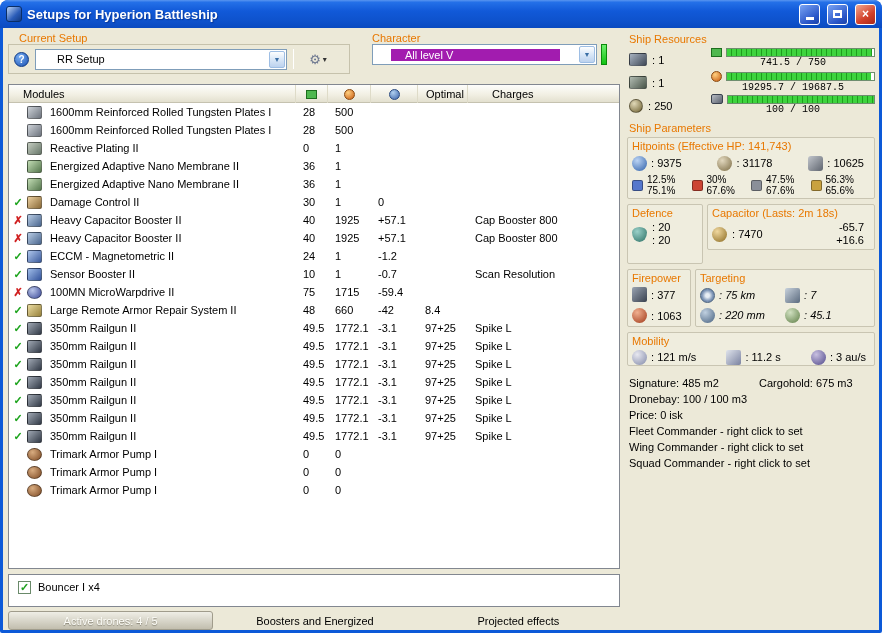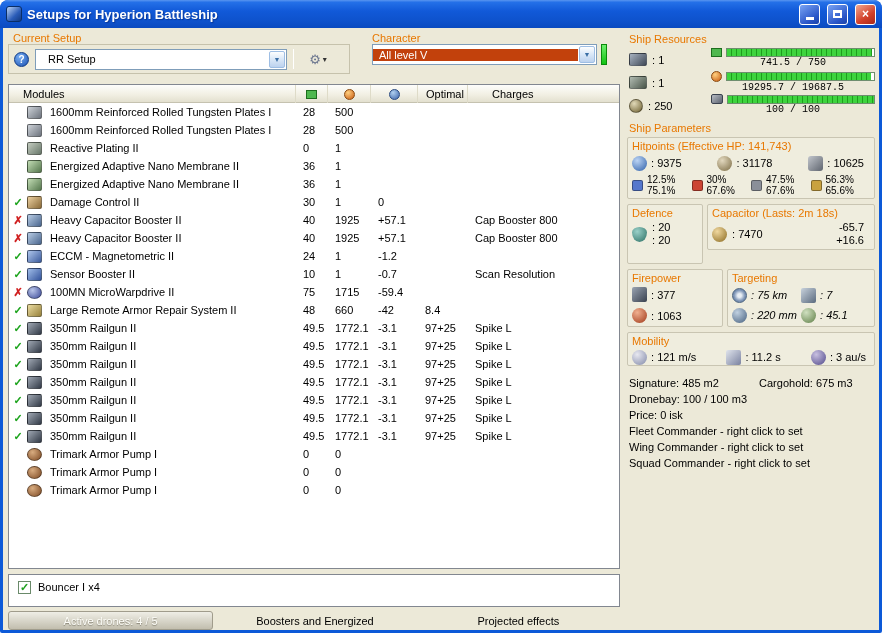--- a/index.html
+++ b/index.html
@@ -15,30 +15,30 @@
   .winbtn { width:21px; height:21px; border-radius:3px; border:1px solid #fff; color:#fff; font-weight:bold;
     display:flex; align-items:center; justify-content:center; font-size:12px; margin-left:2px; }
   .winbtn.minb,.winbtn.maxb { background:linear-gradient(145deg,#7AA4F4,#2A56C8 70%,#1A42A8); }
   .winbtn.closeb { background:linear-gradient(145deg,#F0A890,#D2402A 60%,#A82818); }
   .glyph-min { width:8px; height:3px; background:#fff; margin-top:9px; }
   .glyph-max { width:9px; height:8px; border:2px solid #fff; border-top-width:3px; }
 
   .client { position:absolute; top:28px; left:3px; right:3px; bottom:3px; background:#ECE9D8; overflow:hidden; }
 
   .sec-label { color:#E87800; }
-  .lbl-current { position:absolute; left:10px; top:4px; }
+  .lbl-current { position:absolute; left:16px; top:4px; }
   .lbl-character { position:absolute; left:369px; top:4px; }
 
   .panel-current { position:absolute; left:5px; top:16px; width:342px; height:30px; border:1px solid #C6C2AC; background:#ECE9D8;
     display:flex; align-items:center; padding:0 5px; gap:6px; }
   .help-icon { width:15px; height:15px; border-radius:50%; background:radial-gradient(circle at 35% 30%,#7AB0F4,#1A50B0);
     color:#fff; font-weight:bold; font-size:10px; display:flex; align-items:center; justify-content:center; border:1px solid #0E3A86; }
   .combo { height:21px; background:#fff; border:1px solid #7F9DB9; display:flex; align-items:center; }
-  .combo .val { flex:1; padding:0 12px; white-space:nowrap; overflow:hidden; }
-  .combo .val.val-selected { background:#c2410c; color:#fff; margin:0; padding:0 6px; }
+  .combo .val { flex:1; padding:0 21px; white-space:nowrap; overflow:hidden; }
+  .combo .val.val-selected { background:#a21caf; color:#fff; margin:18px; padding:0 14px; }
   .combo .drop { width:16px; height:17px; margin:1px; border:1px solid #9EBEE4; border-radius:2px;
     background:linear-gradient(180deg,#FEFEFE,#DCE9F8 45%,#BCD2EE); color:#3A6EA5; font-size:7px;
     display:flex; align-items:center; justify-content:center; }
   .combo-setup { width:252px; }
   .vsep { width:1px; height:20px; background:#C6C2AC; border-right:1px solid #fff; }
   .toolbtn { width:36px; height:20px; display:flex; align-items:center; justify-content:center; gap:2px;
     border:1px solid transparent; border-radius:2px; }
   .toolbtn .gear { color:#6E7890; font-size:13px; line-height:13px; }
   .toolbtn .mini-arrow { color:#333; font-size:8px; }
   .combo-character { position:absolute; left:369px; top:16px; width:225px; }
@@ -121,21 +121,21 @@
   .em-resist-icon { background:#5577CC; }
   .thermal-resist-icon { background:#CC4433; }
   .kinetic-resist-icon { background:#8A8F99; }
   .explosive-resist-icon { background:#C9A23F; }
   .resist-vals { display:flex; flex-direction:column; }
   .rv { font-size:10px; line-height:11px; }
 
   .two-col { display:flex; gap:4px; margin-top:5px; }
   .defbox { width:76px; height:60px; }
   .capbox { flex:1; height:46px; }
-  .firebox { width:96px; height:58px; }
+  .firebox { width:64px; height:58px; }
   .targetbox { flex:1; height:58px; }
   .mobbox { height:34px; margin-top:5px; }
   .stat { display:flex; align-items:center; gap:4px; }
   .ricon { display:inline-block; width:15px; height:15px; flex:none; }
   .ic-defence { border-radius:50% 50% 50% 50%/35% 35% 65% 65%; background:radial-gradient(circle at 35% 30%,#9AD0C8,#2A6E62); }
   .ic-capacitor { border-radius:50%; background:radial-gradient(circle at 35% 30%,#F0D8A0,#8A6A20); }
   .ic-dps { border-radius:2px; background:linear-gradient(135deg,#9AA4B2,#39414E); }
   .ic-volley { border-radius:50%; background:radial-gradient(circle at 35% 30%,#F0B090,#A03818); }
   .ic-range { border-radius:50%; background:radial-gradient(circle at 50% 50%,#E8EEF4 0 20%,#7A92B4 60%); border:1px solid #4A627E; }
   .ic-maxtargets { border-radius:2px; background:linear-gradient(135deg,#C8D2DC,#5A6A7E); }

